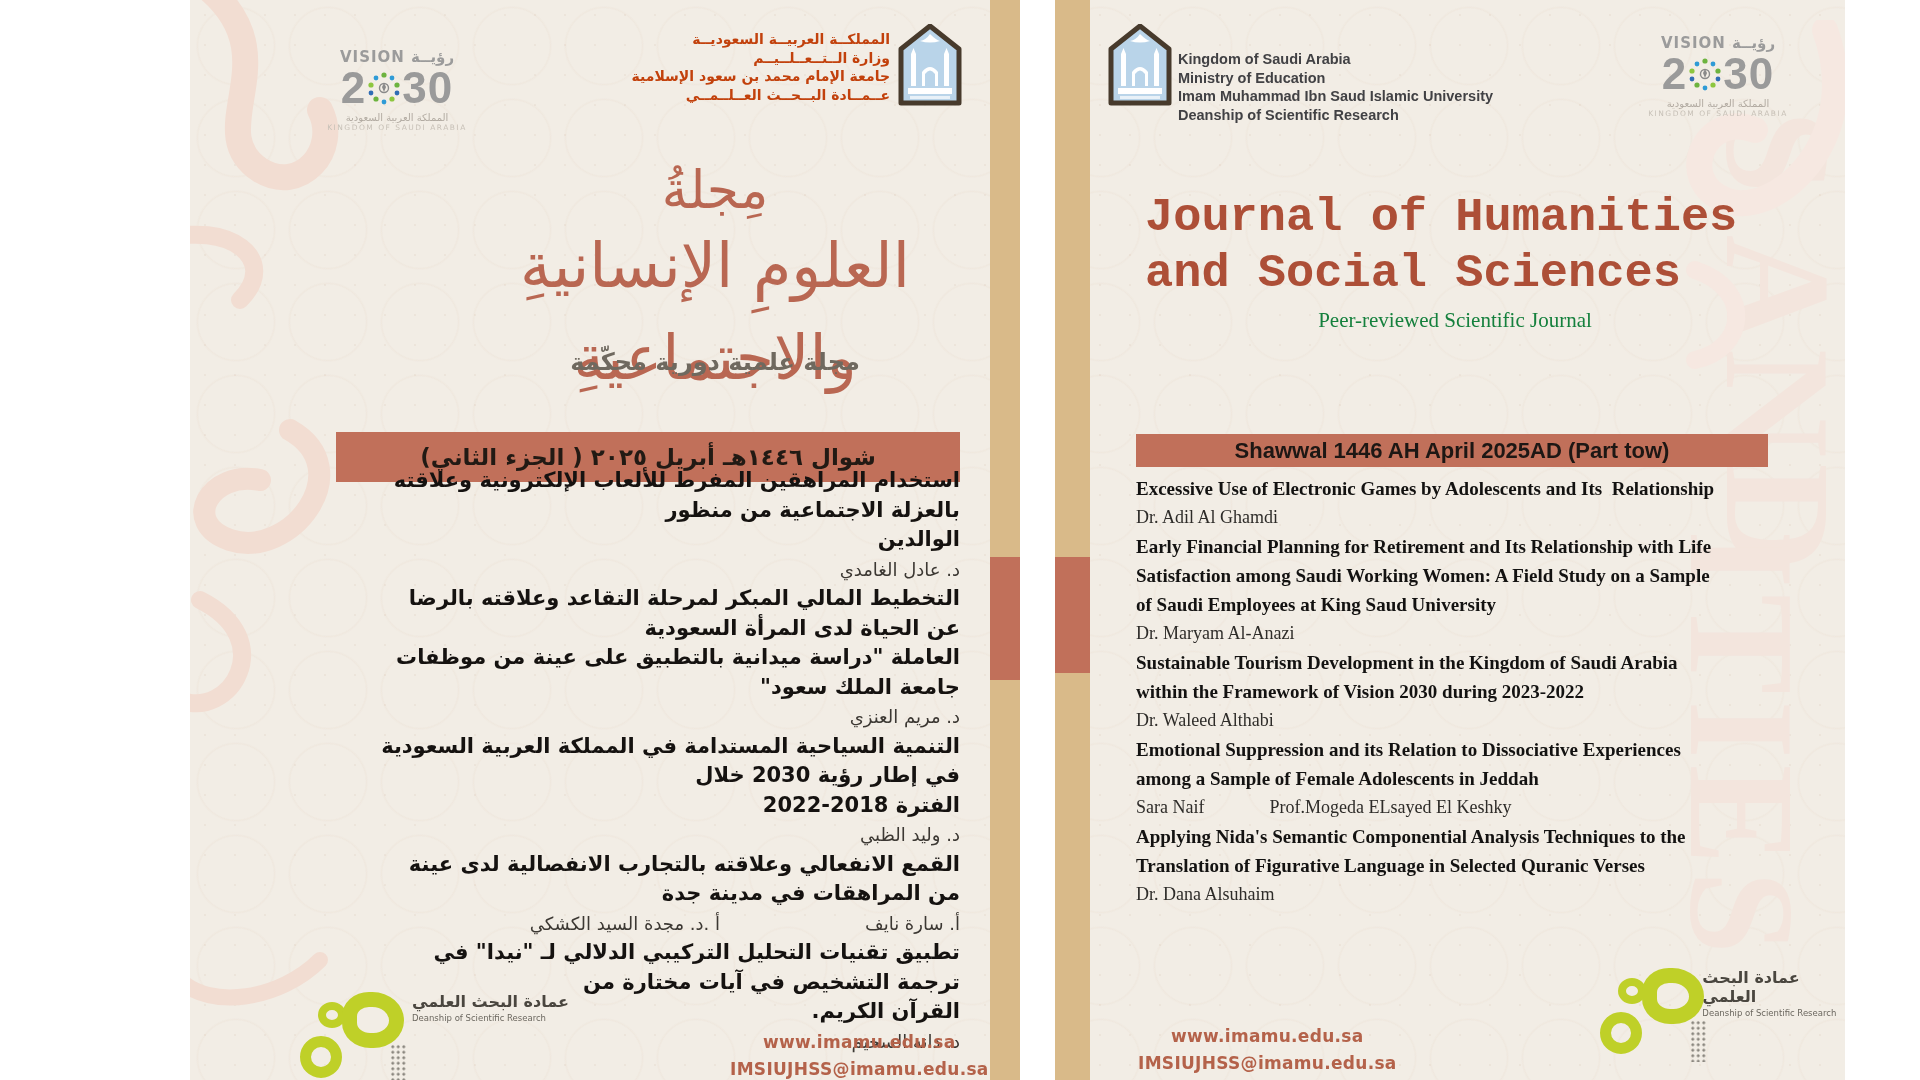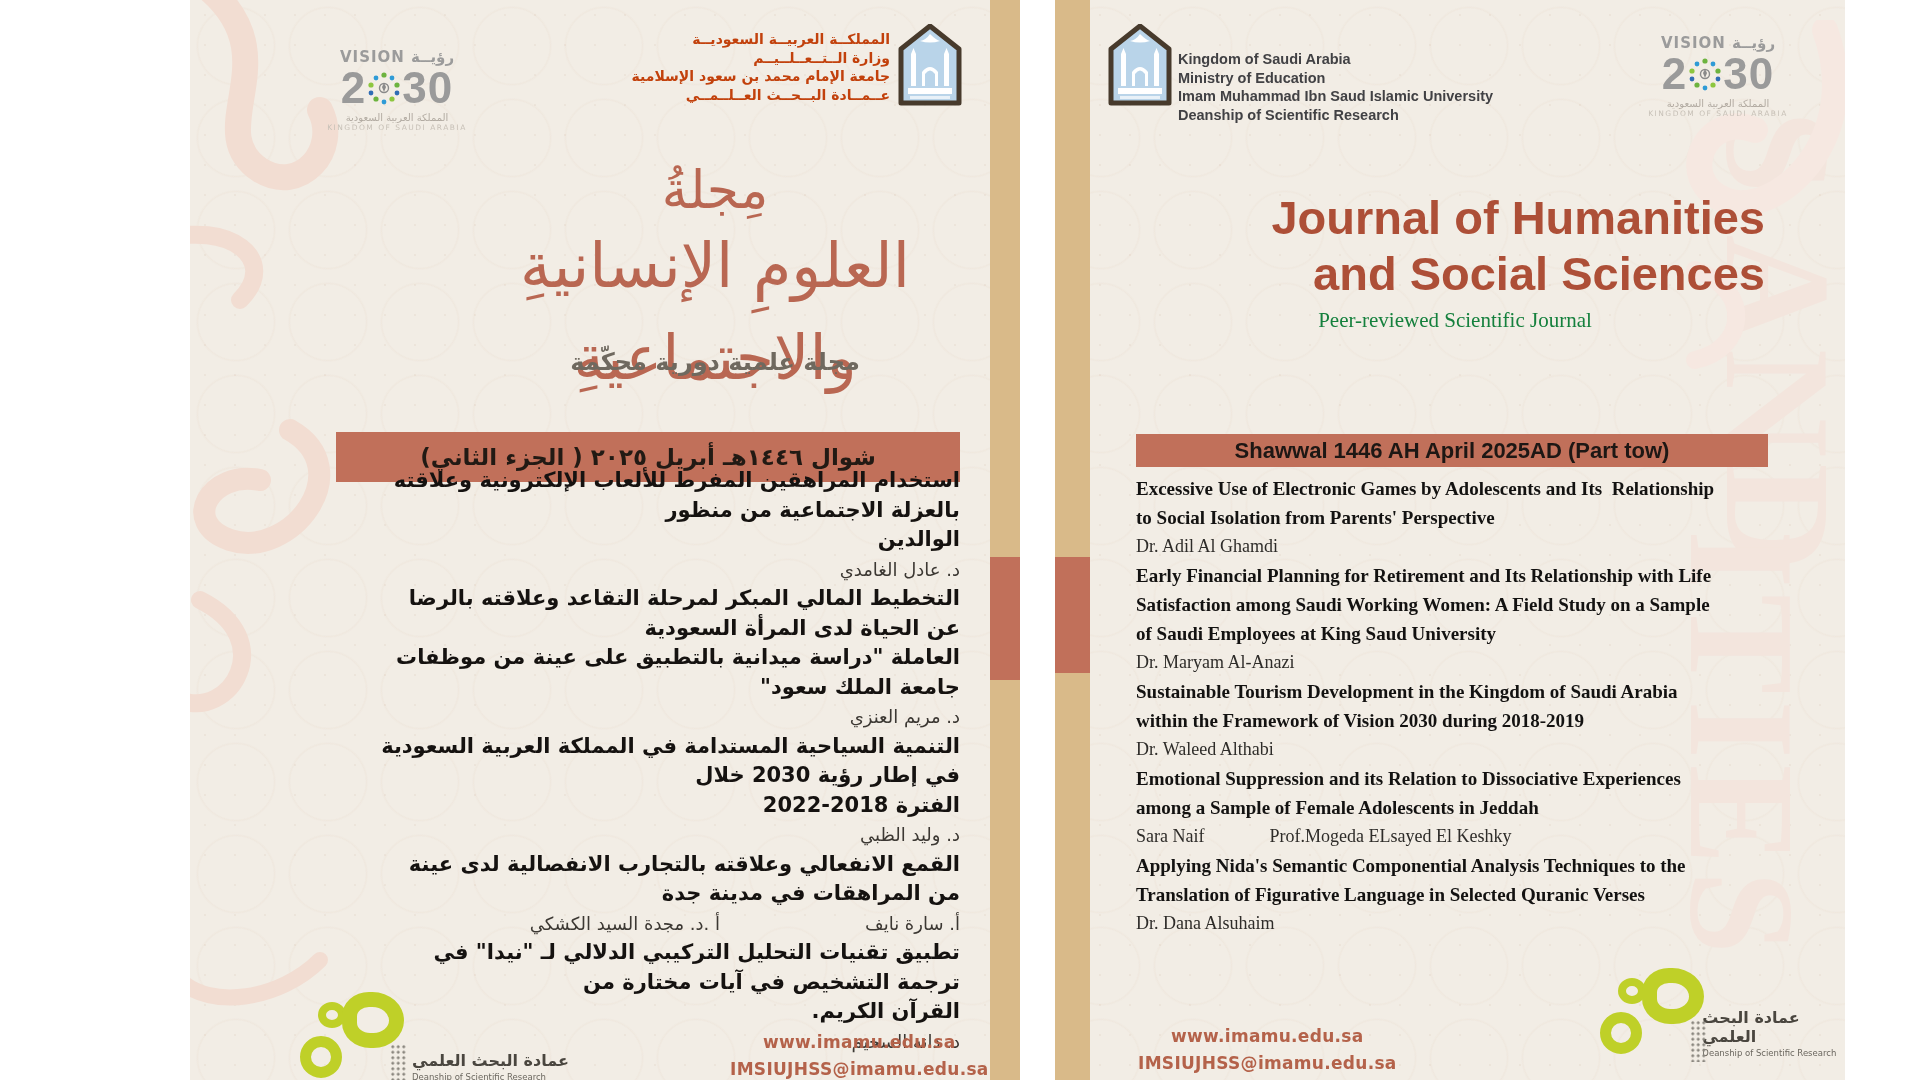--- a/index.html
+++ b/index.html
@@ -48,22 +48,22 @@
                  font-size:14.5px; font-weight:bold; color:#414144; line-height:18.5px; }
 
   
   .ar-title-wrap { position:absolute; left:240px; top:160px; width:570px; text-align:center;
                    direction:rtl; color:#b96752; }
   .ar-title-1 { font-size:52px; line-height:60px; }
   .ar-title-2 { font-size:62px; line-height:92px; }
   .ar-subtitle { position:absolute; left:240px; top:348px; width:570px; text-align:center;
                  direction:rtl; font-size:24px; font-weight:bold; color:#6f695f; }
 
-  .en-title-wrap { position:absolute; left:90px; top:190px; width:620px; text-align:right;
-                   font-family:Liberation Sans, sans-serif; font-weight:bold; color:#ad4f37; }
+  .en-title-wrap { position:absolute; left:90px; top:190px; width:620px; text-align:left;
+                   font-family:Liberation Mono, monospace; font-weight:bold; color:#ad4f37; }
   .en-title-1 { font-size:47px; line-height:56px; }
   .en-title-2 { font-size:47px; line-height:56px; }
   .en-subtitle { position:absolute; left:90px; top:308px; width:620px; text-align:center;
                  font-family:"Liberation Serif", serif; font-size:21px; color:#15803d; }
 
   
   .banner { position:absolute; background:#c1705a; display:flex; align-items:center; justify-content:center;margin-top:24px; }
   .banner-ar { left:146px; top:408px; width:624px; height:50px; direction:rtl;
                font-size:23px; font-weight:bold; color:#221a14; }
   .banner-en { left:81px; top:410px; width:632px; height:33px;
@@ -83,21 +83,21 @@
   .articles-en .a { font-size:18px; color:#2e2c29; line-height:29px; }
   .articles-en .a2 { display:flex; column-gap:65px; font-size:18px; color:#2e2c29; line-height:29px; }
 
   
   .contact { position:absolute; color:#b4624a; }
   .contact .row { display:flex; align-items:center; gap:10px; height:27px;flex-direction:column; }
   .contact .txt { font-size:17px; font-weight:bold; letter-spacing:.3px; }
   .contact svg { width:24px; height:19px; display:block; }
 
   
-  .deanship { position:absolute; display:flex; align-items:flex-end; gap:8px; }
+  .deanship { position:absolute; display:flex; gap:8px; }
   .dblobs { position:relative; width:106px; height:96px; }
   .dblob { position:absolute; border-style:solid; border-color:#bfd028; border-radius:50%; background:transparent; }
   .db1 { width:62px; height:56px; border-width:15px; left:44px; top:0; border-radius:46% 54% 52% 48%; }
   .db2 { width:28px; height:26px; border-width:8px;  left:20px; top:10px; }
   .db3 { width:42px; height:42px; border-width:11px; left:2px;  top:44px; }
   .ddots { position:absolute; left:92px; top:52px; width:16px; height:42px;
            background-image:radial-gradient(circle, #8a867e 1.3px, transparent 1.6px);
            background-size:5.5px 5.5px; }
   .dtext { padding-bottom:6px; }
   .dtext .ar { font-size:16px; font-weight:bold; color:#4a463f; direction:rtl; text-align:left; }
@@ -311,30 +311,29 @@
       <div class="en-title-2">and Social Sciences</div>
     </div>
     <div class="en-subtitle">Peer-reviewed Scientific Journal</div>
 
     <div class="banner banner-en">
       <span>Shawwal 1446 AH April 2025AD (Part tow)</span>
     </div>
 
     <div class="articles-en">
       <div class="t">Excessive Use of Electronic Games by Adolescents and Its  Relationship</div>
-      <div class="t">to Social Isolation from Parents' Perspective</div>
       <div class="a">Dr. Adil Al Ghamdi</div>
 
       <div class="t">Early Financial Planning for Retirement and Its Relationship with Life</div>
       <div class="t">Satisfaction among Saudi Working Women: A Field Study on a Sample</div>
       <div class="t">of Saudi Employees at King Saud University</div>
       <div class="a">Dr. Maryam Al-Anazi</div>
 
       <div class="t">Sustainable Tourism Development in the Kingdom of Saudi Arabia</div>
-      <div class="t">within the Framework of Vision 2030 during 2018-2019</div>
+      <div class="t">within the Framework of Vision 2030 during 2023-2022</div>
       <div class="a">Dr. Waleed Althabi</div>
 
       <div class="t">Emotional Suppression and its Relation to Dissociative Experiences</div>
       <div class="t">among a Sample of Female Adolescents in Jeddah</div>
       <div class="a2">
         <span>Sara Naif</span>
         <span>Prof.Mogeda ELsayed El Keshky</span>
       </div>
 
       <div class="t">Applying Nida's Semantic Componential Analysis Techniques to the</div>

